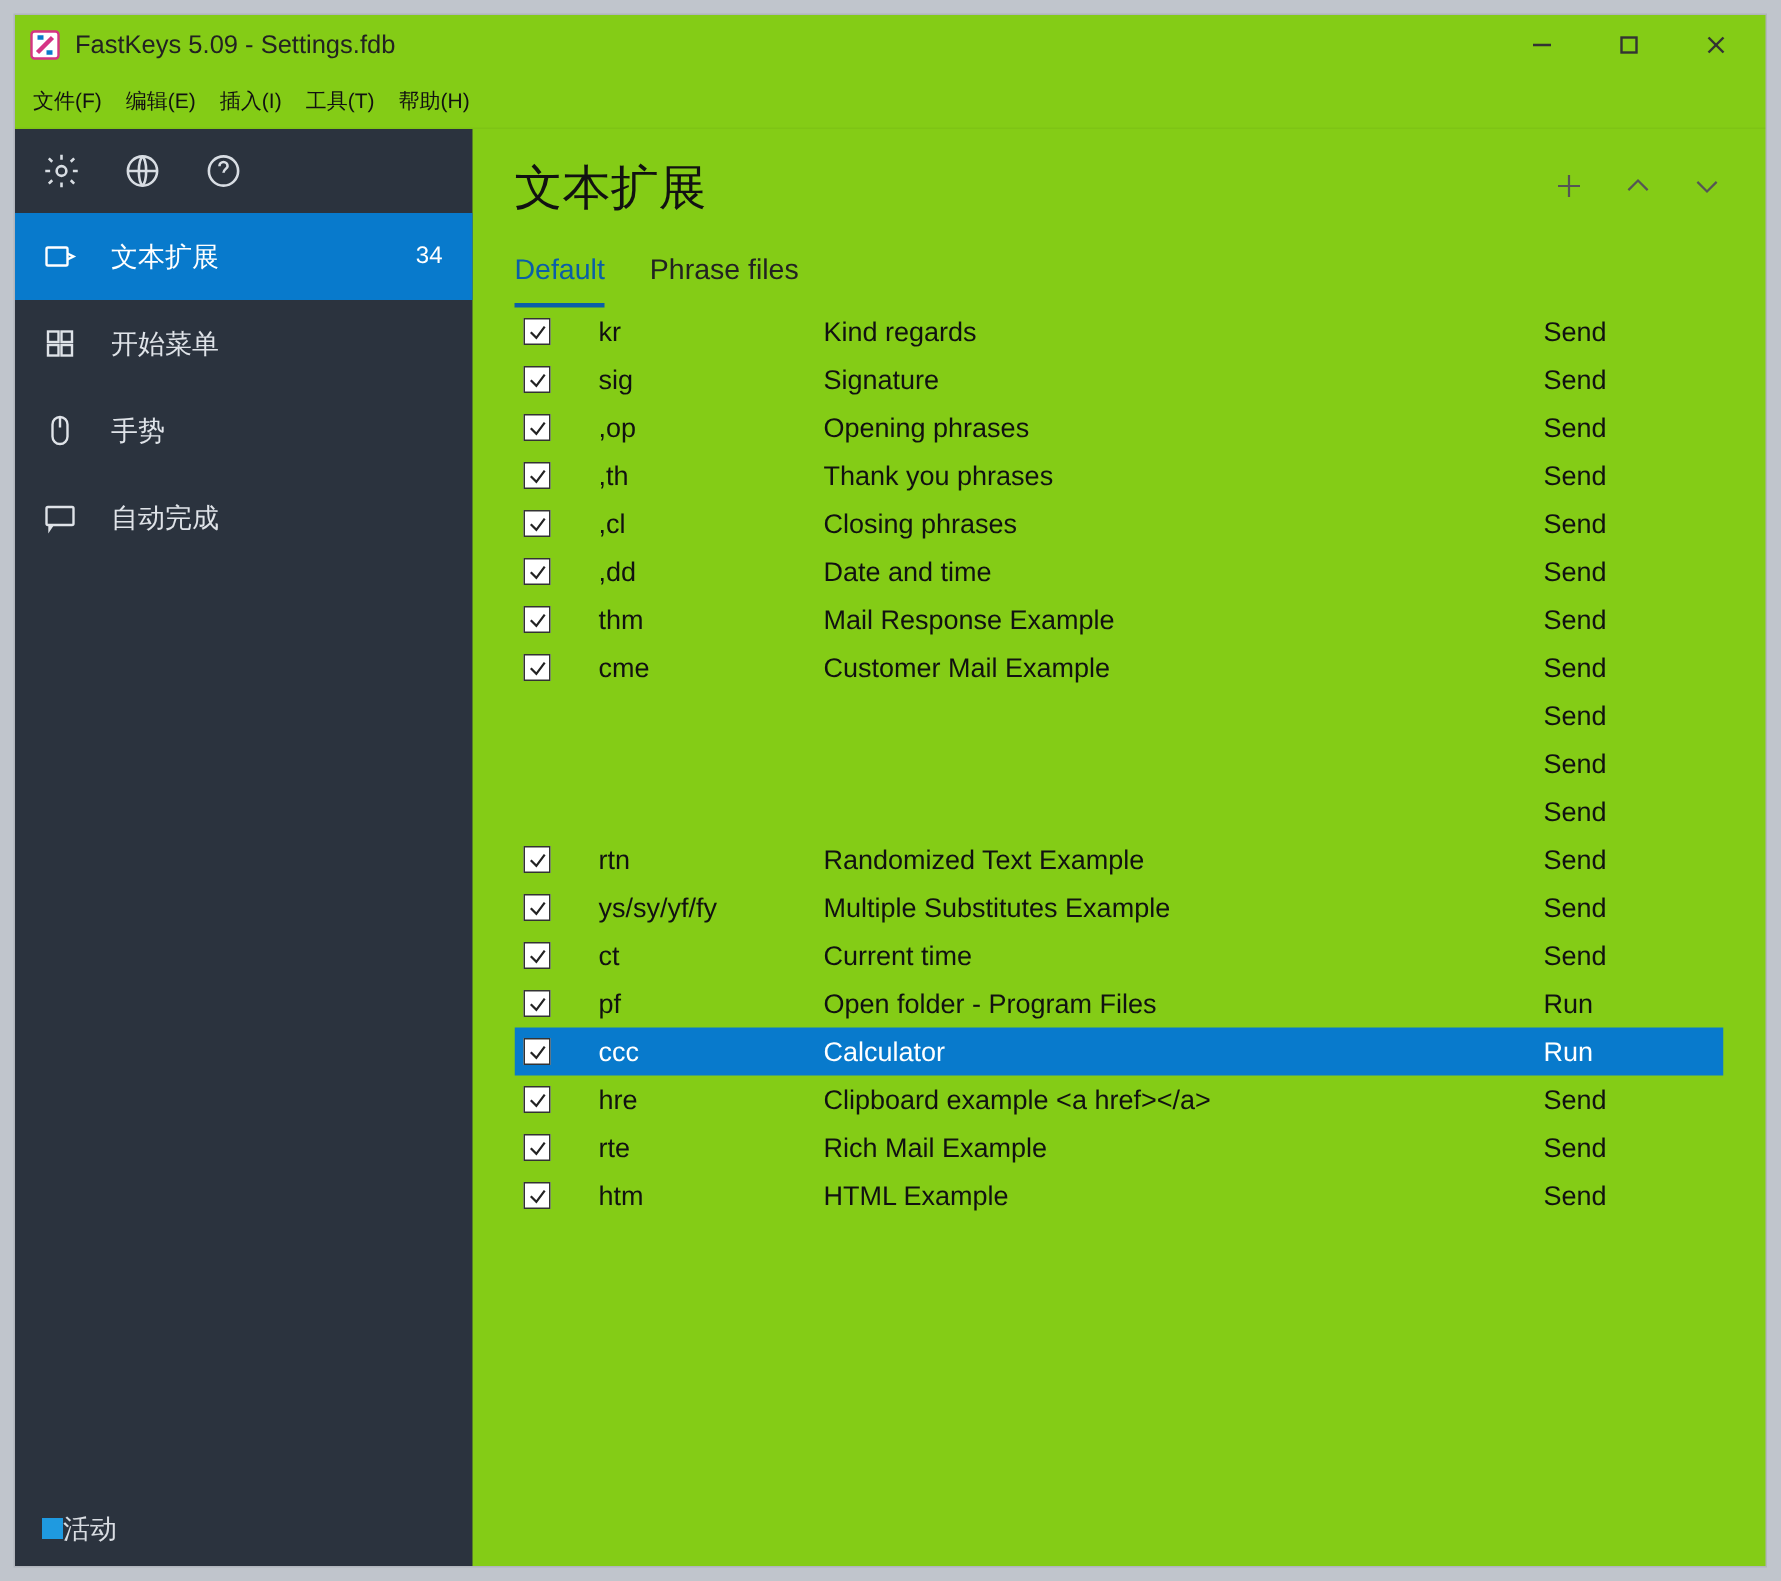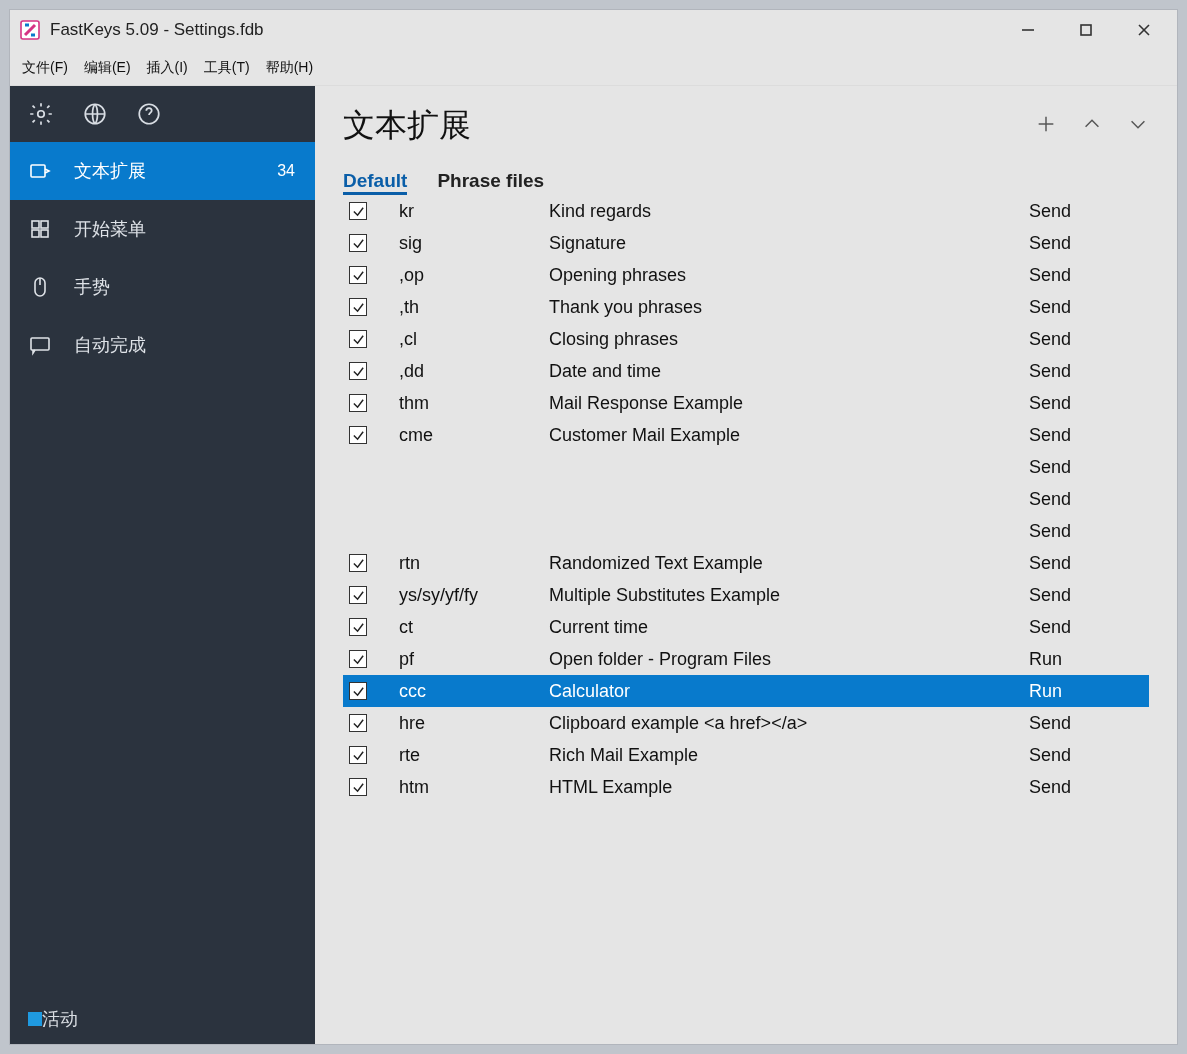--- a/index.html
+++ b/index.html
@@ -6,21 +6,21 @@
   body {
     font-family: "Microsoft YaHei", "Segoe UI", sans-serif;
     background: #c0c5cc;
     width: 1187px;
     height: 1054px;
     padding: 10px;
   }
   .window {
     width: 100%;
     height: 100%;
-    background: #e5e5e5;
+    background: #84cc16;
     display: flex;
     flex-direction: column;
     box-shadow: 0 0 0 1px rgba(0,0,0,0.08);
   }
   .titlebar {
     height: 40px;
     display: flex;
     align-items: center;
     padding: 0 4px 0 10px;
     font-size: 17px;
@@ -99,21 +99,21 @@
     color:#111;
   }
   .header-actions { display:flex; gap: 24px; color:#555; }
   .header-actions svg { width:22px; height:22px; }
   .tabs {
     display:flex;
     gap: 30px;
     margin-top: 22px;
     font-size: 19px;
   }
-  .tab { padding-bottom:0; color:#222; border-bottom: 3px solid transparent; font-weight: bold; }
+  .tab { padding-bottom:10px; color:#222; border-bottom: 3px solid transparent; }
   .tab.active { color:#0a5ea8; border-bottom-color:#0a5ea8; }
   .grid {
     flex:1;
     overflow:auto;
   }
   .row {
     display:flex; align-items:center;
     height: 32px;
     font-size: 18px;
     color:#111;

